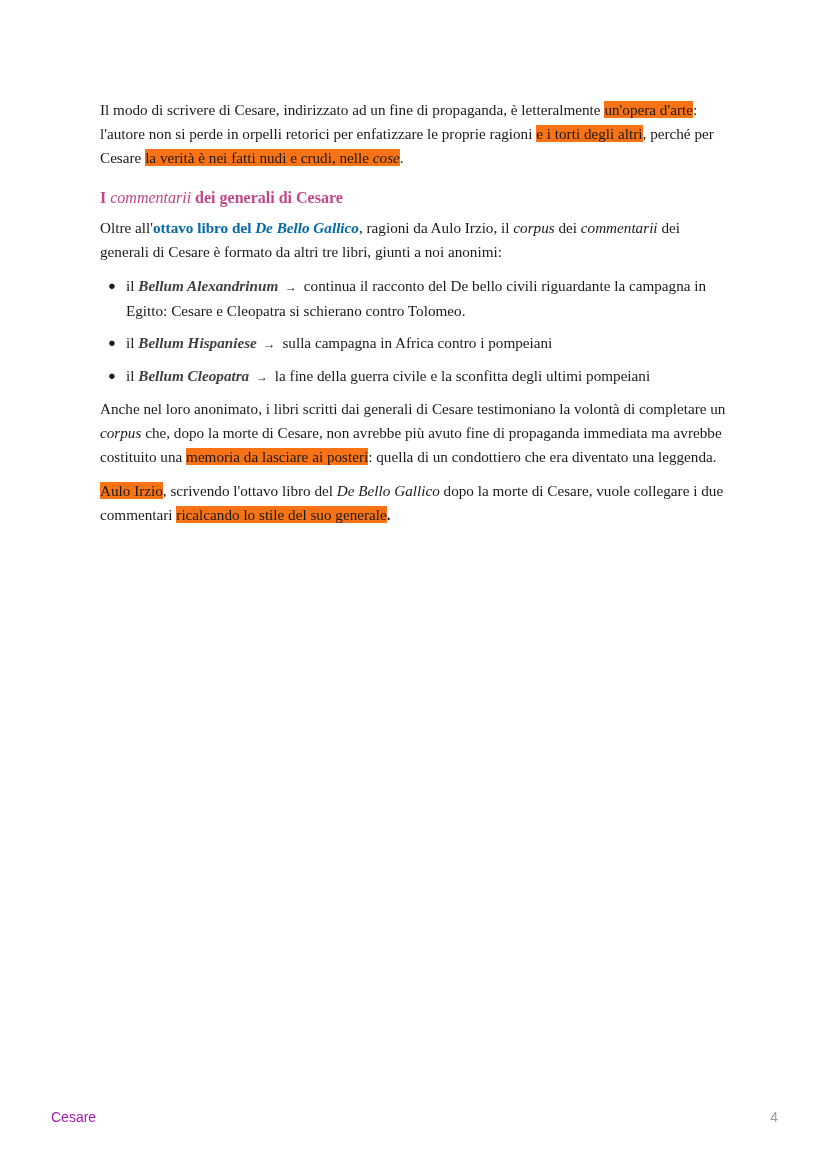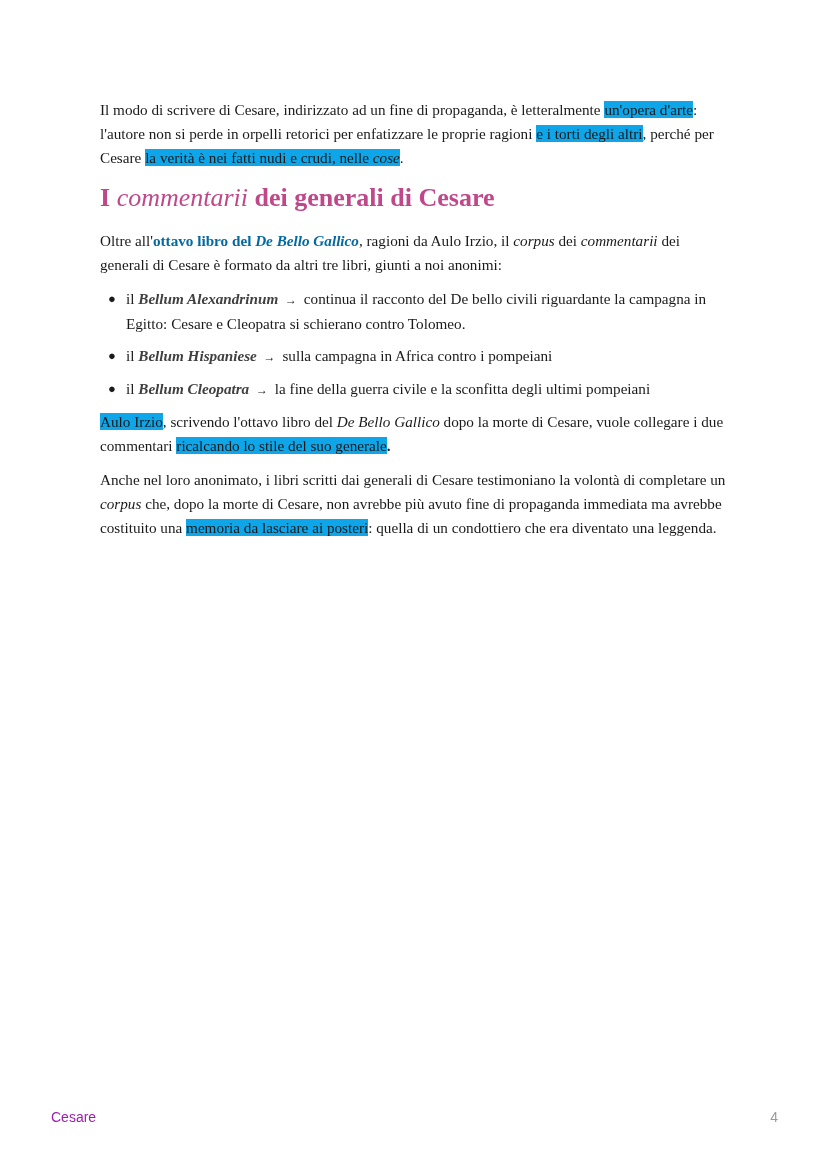--- a/index.html
+++ b/index.html
@@ -20,37 +20,37 @@
       left: 100px;
       top: 98px;
       width: 630px;
       font-size: 15.2px;
       line-height: 24px;
     }
     p {
       margin: 0 0 10px 0;
     }
     .hl {
-      background: #0ea5e9;
+      background: #f97316;
     }
     .accent {
       color: #0369a1;
       font-weight: bold;
     }
     .accent-i {
       color: #404040;
       font-weight: bold;
       font-style: italic;
     }
     h2 {
-      font-size: 26px;
+      font-size: 16px;
       line-height: 26px;
       color: #c0478a;
       font-weight: bold;
-      margin: 15px 0 18px 0;
+      margin: 15px 0 5px 0;
     }
     h2 i {
       font-weight: normal;
     }
     ul {
       margin: 0 0 6px 0;
       padding-left: 26px;
     }
     li {
       margin: 0 0 8px 0;
@@ -109,20 +109,20 @@
       <span>sulla campagna in Africa contro i pompeiani</span>
     </li>
     <li>
       <span class="bullet">●</span>
       <span>il </span><span class="accent-i">Bellum Cleopatra</span>
       <span class="arrow">→</span>
       <span>la fine della guerra civile e la sconfitta degli ultimi pompeiani</span>
     </li>
   </ul>
 
+  <p><span>Anche nel loro anonimato, i libri scritti dai generali di Cesare testimoniano la volontà di completare un </span><i>corpus</i><span> che, dopo la morte di Cesare, non avrebbe più avuto fine di propaganda immediata ma avrebbe costituito una </span><span class="hl">memoria da lasciare ai posteri</span><span>: quella di un condottiero che era diventato una leggenda.</span></p>
+
   <p><span class="hl">Aulo Irzio</span><span>, scrivendo l'ottavo libro del </span><i>De Bello Gallico</i><span> dopo la morte di Cesare, vuole collegare i due commentari </span><span class="hl">ricalcando lo stile del suo generale</span><b>.</b></p>
-
-  <p><span>Anche nel loro anonimato, i libri scritti dai generali di Cesare testimoniano la volontà di completare un </span><i>corpus</i><span> che, dopo la morte di Cesare, non avrebbe più avuto fine di propaganda immediata ma avrebbe costituito una </span><span class="hl">memoria da lasciare ai posteri</span><span>: quella di un condottiero che era diventato una leggenda.</span></p>
 
 </div>
 
 <div class="footer-left">Cesare</div>
 <div class="footer-right">4</div>
 
 </body></html>

